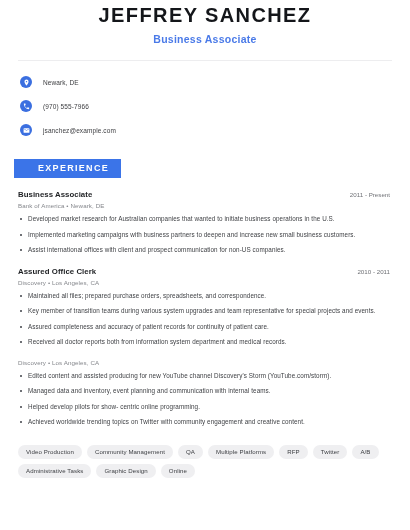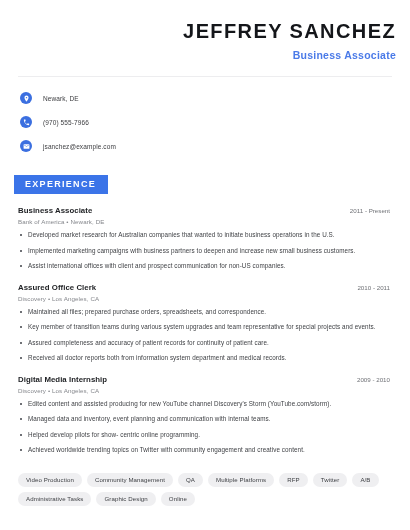--- a/index.html
+++ b/index.html
@@ -18,22 +18,22 @@
     width: 410px;
     height: 530px;
     box-sizing: border-box;
     padding: 0 14px;
     position: relative;
     background: #fff;
   }
 
   
   .header {
-    text-align: right;
-    padding-top: 20px;
+    text-align: center;
+    padding-top: 4px;
   }
   .full-name {
     font-size: 20px;
     font-weight: bold;
     letter-spacing: 1.4px;
     color: #14161a;
     line-height: 1.15;
     margin: 0;
   }
   .job-title {
@@ -81,21 +81,21 @@
   .section {
     margin-top: 18px;
   }
   .sec-badge {
     display: inline-block;
     background: #3b74e8;
     color: #ffffff;
     font-size: 9px;
     font-weight: bold;
     letter-spacing: 1.3px;
-    padding: 5px 12px 5px 11px;
+    padding: 5px 12px 5px 24px;
     line-height: 1;
   }
 
   
   .jobs { margin-top: 12px; padding-left: 4px; }
   .job { margin-bottom: 12px; }
   .job-head {
     display: flex;
     justify-content: space-between;
     align-items: baseline;
@@ -231,24 +231,20 @@
         <div class="job-meta">Discovery  •  Los Angeles, CA</div>
         <ul class="bullets">
           <li>Maintained all files; prepared purchase orders, spreadsheets, and correspondence.</li>
           <li>Key member of transition teams during various system upgrades and team representative for special projects and events.</li>
           <li>Assured completeness and accuracy of patient records for continuity of patient care.</li>
           <li>Received all doctor reports both from information system department and medical records.</li>
         </ul>
       </div>
 
       <div class="job">
-        <div class="job-head">
-          <span class="job-role">Digital Media Internship</span>
-          <span class="job-dates">2009 - 2010</span>
-        </div>
         <div class="job-meta">Discovery  •  Los Angeles, CA</div>
         <ul class="bullets">
           <li>Edited content and assisted producing for new YouTube channel Discovery's Storm (YouTube.com/storm).</li>
           <li>Managed data and inventory, event planning and communication with internal teams.</li>
           <li>Helped develop pilots for show- centric online programming.</li>
           <li>Achieved worldwide trending topics on Twitter with community engagement and creative content.</li>
         </ul>
       </div>
 
     </div>

